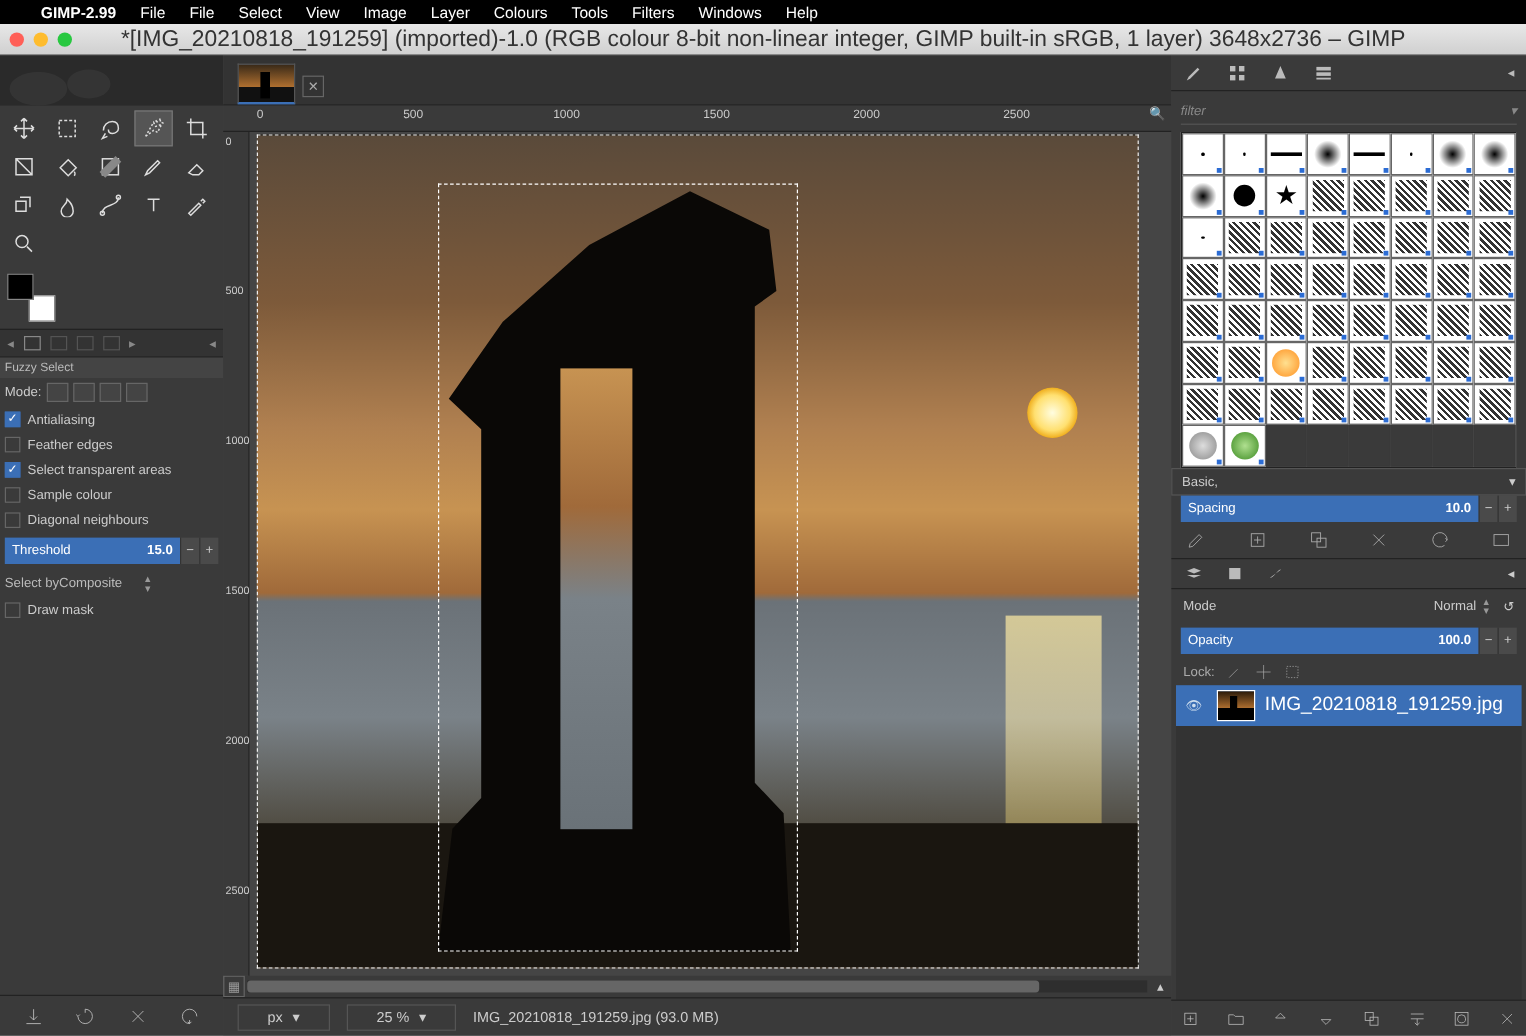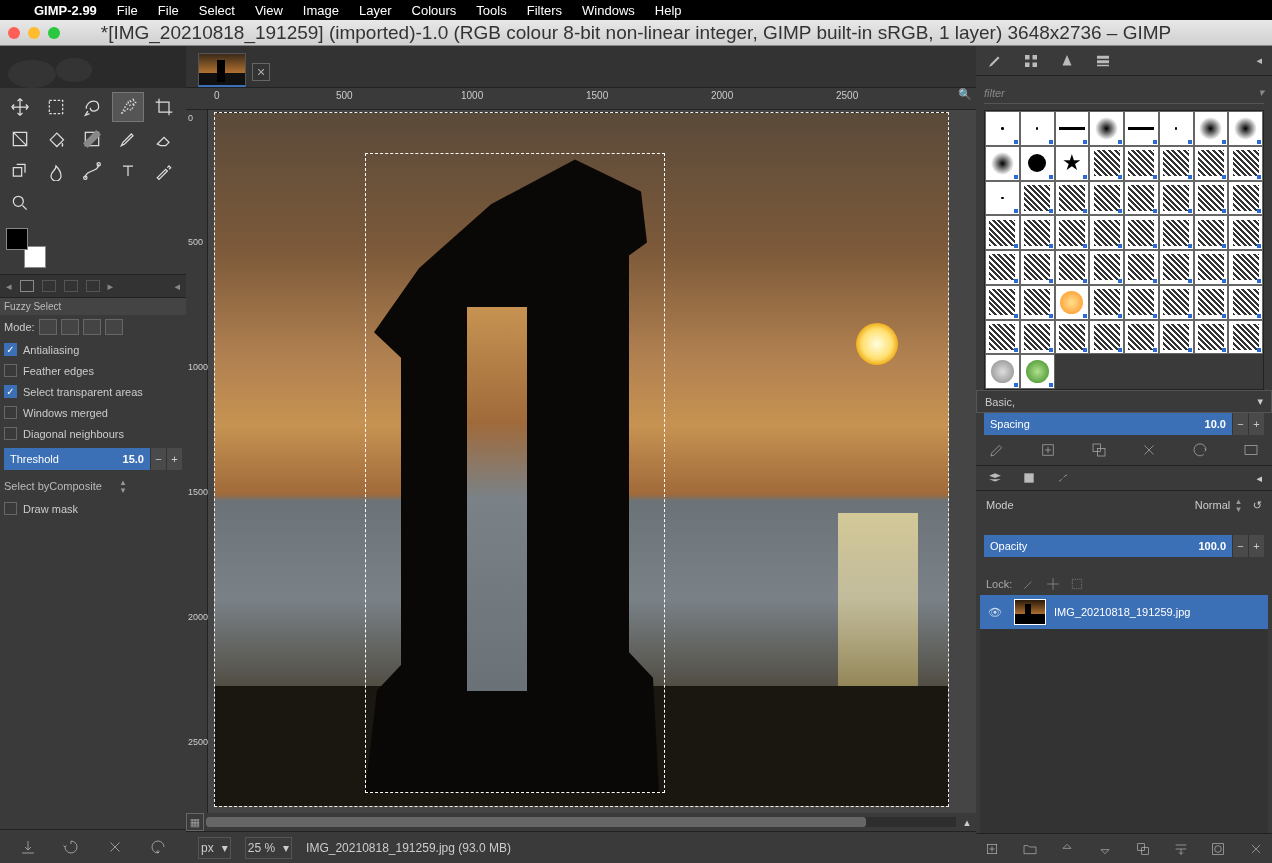--- a/index.html
+++ b/index.html
@@ -86,21 +86,21 @@
 .ground { position:absolute; left:0; bottom:0; width:100%; height:120px; background:#1a1610;}
 .marching { position:absolute; border:1px dashed #fff; }
 
 .hscroll { height:18px; background:#3a3a3a; display:flex; align-items:center;}
 .hscroll .navbox{ width:18px;height:18px;border:1px solid #666; color:#999; display:flex;align-items:center;justify-content:center;}
 .hscroll .track{ flex:1; height:10px; background:#2e2e2e; position:relative; margin:0 2px;}
 .hscroll .thumb{ position:absolute; left:0; width:88%; height:100%; background:#666; border-radius:3px;}
 .hscroll .upthing{ width:18px;height:18px;color:#ccc;display:flex;align-items:center;justify-content:center;}
 
 .status { height:32px; background:#3a3a3a; border-top:1px solid #222; display:flex; align-items:center; gap:14px; padding:0 12px; color:#ccc; font-size:12px;}
-.status .unit, .status .zoomdd { border:1px solid #555; padding:3px 2px; display:flex; align-items:center; gap:8px; }
+.status .unit, .status .zoomdd { border:1px solid #555; padding:3px 24px; display:flex; align-items:center; gap:8px; }
 
 
 .right { width: 296px; background: #3a3a3a; display:flex; flex-direction:column;}
 .rtabs { height: 30px; display:flex; align-items:center; gap:18px; padding:0 10px; color:#bbb; border-bottom:1px solid #222;}
 .rtabs svg{ width:18px; height:18px; fill:#bbb;}
 .rtabs .sp { margin-left:auto; }
 .filter { height:22px; margin:6px 8px; border-bottom:1px solid #555; display:flex; align-items:center; justify-content:space-between; color:#888; font-style:italic;}
 
 .brush-grid { display:grid; grid-template-columns: repeat(8, 1fr); gap:0; margin: 0 8px; border:1px solid #222; background:#fff;}
 .brush-grid .c { aspect-ratio:1/1; border:1px solid #666; background:#fff; display:flex; align-items:center; justify-content:center; position:relative;}
@@ -126,21 +126,21 @@
 .layer-tabs svg{width:18px;height:14px;fill:#bbb;}
 .moderow2{ display:flex; align-items:center; justify-content:space-between; padding:6px 10px;}
 .moderow2 .dd{display:flex;align-items:center;gap:6px;}
 .lockrow{ display:flex; align-items:center; gap:10px; padding:4px 10px; color:#aaa;}
 .lockrow svg{width:14px;height:14px;stroke:#aaa;fill:none;}
 
 .layer{ display:flex; align-items:center; gap:8px; background:#3b6fb6; padding:4px 8px; margin:0 4px;}
 .layer .eye{ width:18px; color:#cde; }
 .layer .lth{ width:32px; height:26px; background:linear-gradient(#2a1a0a,#b07030 60%,#000 60%); border:1px solid #fff; position:relative;}
 .layer .lth::after{content:"";position:absolute;left:10px;top:4px;width:6px;height:18px;background:#000;}
-.layer .lname{ color:#fff; font-size:11px;}
+.layer .lname{ color:#fff; font-size:16px;}
 
 .layers-fill{ flex:1; background:#333; margin:0 4px;}
 .layer-foot{ height:30px; display:flex; align-items:center; justify-content:space-between; padding:0 8px; border-top:1px solid #222;}
 .layer-foot svg{ width:16px; height:16px; stroke:#bbb; fill:none;}
 
 </style>
 </head>
 <body>
 
 <div class="mac-menubar">
@@ -297,21 +297,21 @@
       <label class="check">
           <span class="cb"></span>
           <span>Feather edges</span>
         </label>
       <label class="check">
           <span class="cb on"></span>
           <span>Select transparent areas</span>
         </label>
       <label class="check">
           <span class="cb"></span>
-          <span>Windows merged</span>
+          <span>Sample colour</span>
         </label>
       <label class="check">
           <span class="cb"></span>
           <span>Diagonal neighbours</span>
         </label>
 
       <div class="slidewrap">
         <div class="slider">
           <span>Threshold</span>
           <span class="val">15.0</span>
@@ -554,21 +554,21 @@
     </div>
 
     <div class="moderow2">
       <span>Mode</span>
       <span class="dd">
           <span>Normal</span>
           <span class="carets">▴<br>▾</span>
           <span style="margin-left:6px">↺</span>
         </span>
     </div>
-    <div class="slidewrap" style="margin:16px 8px">
+    <div class="slidewrap" style="margin:4px 8px">
       <div class="slider">
         <span>Opacity</span>
         <span class="val">100.0</span>
       </div>
       <div class="plusminus">
           <span>−</span>
           <span>+</span>
         </div>
     </div>
     <div class="lockrow">

